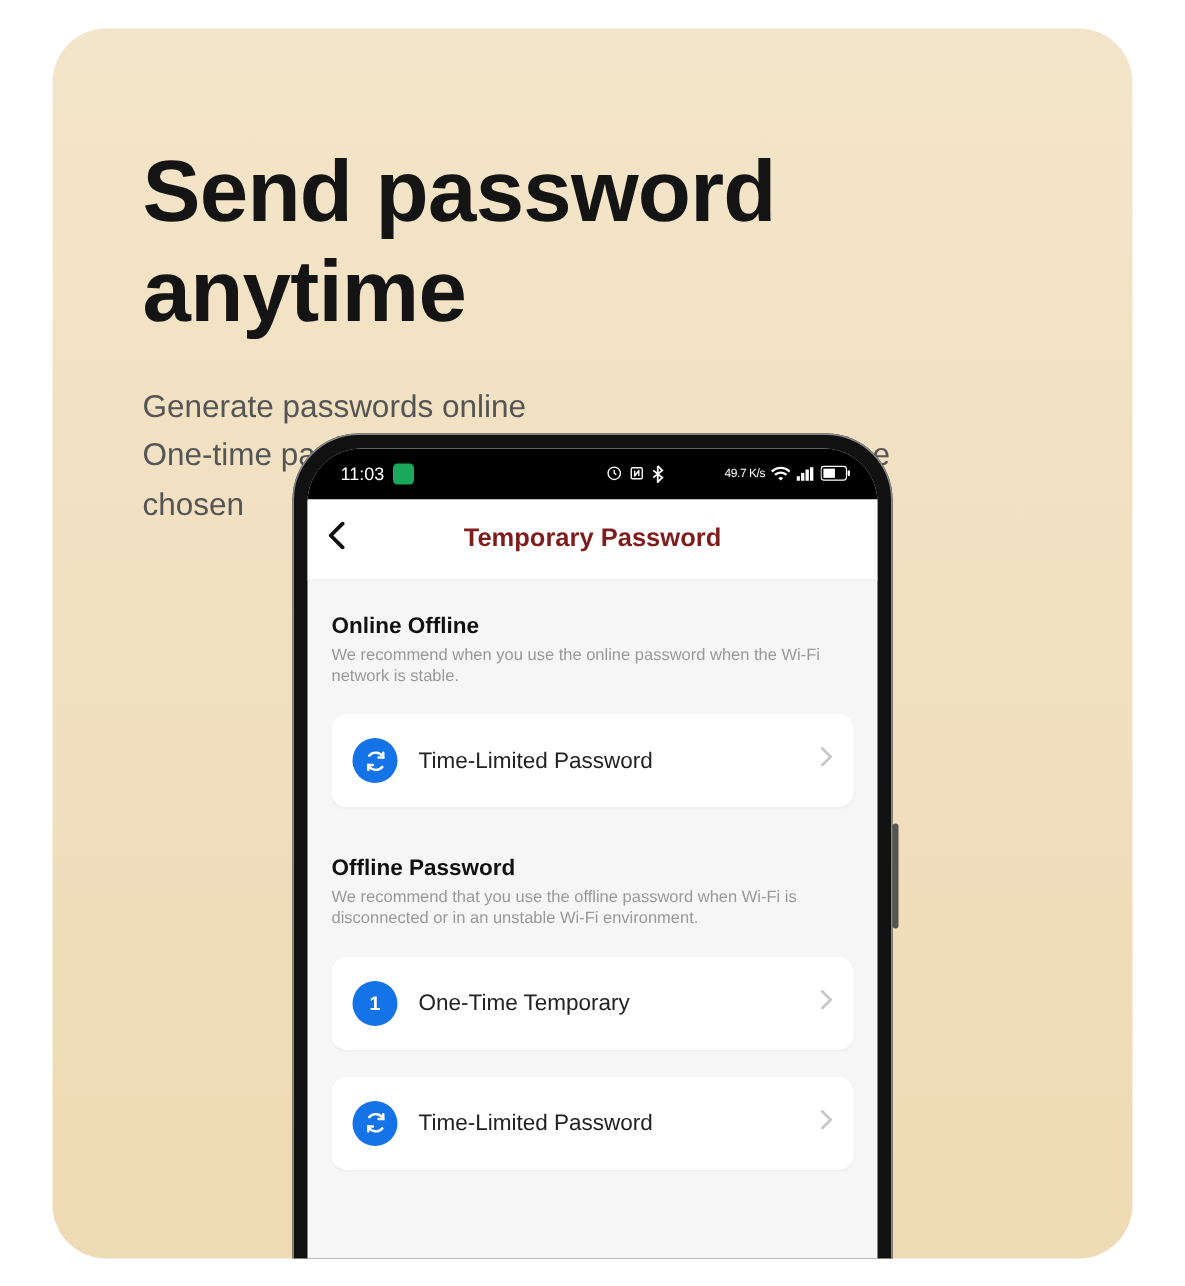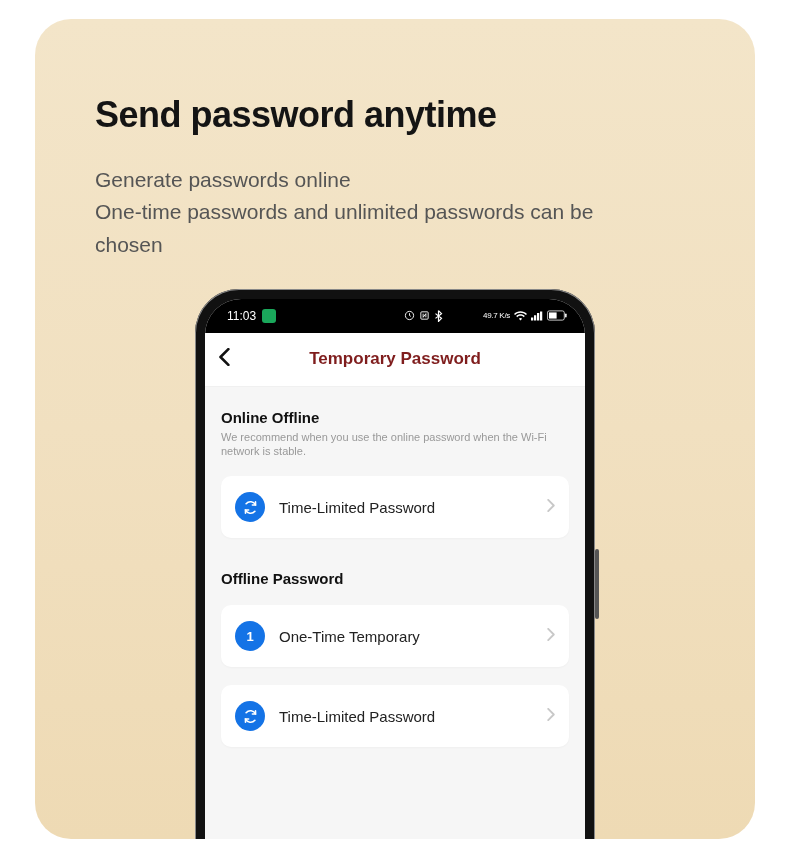--- a/index.html
+++ b/index.html
@@ -5,21 +5,21 @@
     * { margin:0; padding:0; box-sizing:border-box; font-family:-apple-system,"Segoe UI",Helvetica,Arial,sans-serif; }
     body { width:790px; height:857px; display:flex; align-items:center; justify-content:center; background:#fff; }
     .card {
       width:720px; height:820px;
       background:linear-gradient(180deg,#f3e5c9 0%,#f1e0c0 50%,#eedab4 100%);
       border-radius:36px;
       overflow:hidden;
       position:relative;
       padding:75px 60px 0;
     }
-    .title { font-size:36px; font-weight:800; color:#141414; letter-spacing:-0.5px; }
+    .title { font-size:58px; font-weight:800; color:#141414; letter-spacing:-0.5px; }
     .sub { margin-top:28px; font-size:21px; line-height:1.55; color:#555; font-weight:400; max-width:560px; }
     .phone-wrap { position:absolute; left:50%; transform:translateX(-50%); bottom:-10px; width:400px; }
     .phone {
       width:400px; height:560px; background:#111; border-radius:44px 44px 0 0;
       padding:10px 10px 0; position:relative;
       box-shadow:0 0 0 1px #888 inset;
     }
     .phone::before{
       content:""; position:absolute; right:-4px; top:260px; width:4px; height:70px;
       background:#555; border-radius:2px;
@@ -123,20 +123,21 @@
             <div class="chev">
               <svg width="8" height="13" viewBox="0 0 8 14" fill="none" stroke="#c8c8c8" stroke-width="2" stroke-linecap="round" stroke-linejoin="round">
                   <path d="M1 1l6 6-6 6"></path>
                 </svg>
             </div>
           </div>
 
           <div class="gap"></div>
 
           <div class="sec-h">Offline Password</div>
+          <div class="sec-d">We recommend that you use the offline password when Wi-Fi is disconnected or in an unstable Wi-Fi environment.</div>
 
           <div class="row">
             <div class="circ">1</div>
             <div class="row-label">One-Time Temporary</div>
             <div class="chev">
               <svg width="8" height="13" viewBox="0 0 8 14" fill="none" stroke="#c8c8c8" stroke-width="2" stroke-linecap="round" stroke-linejoin="round">
                   <path d="M1 1l6 6-6 6"></path>
                 </svg>
             </div>
           </div>

